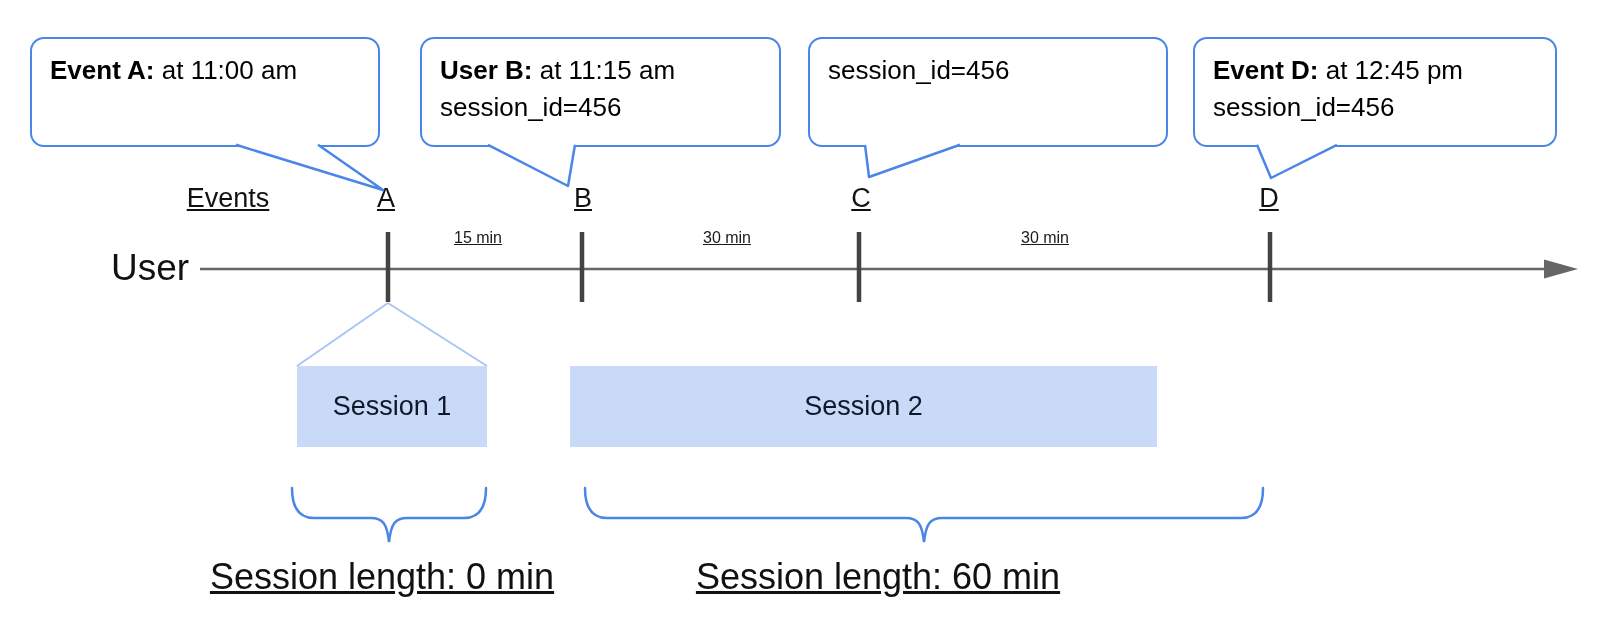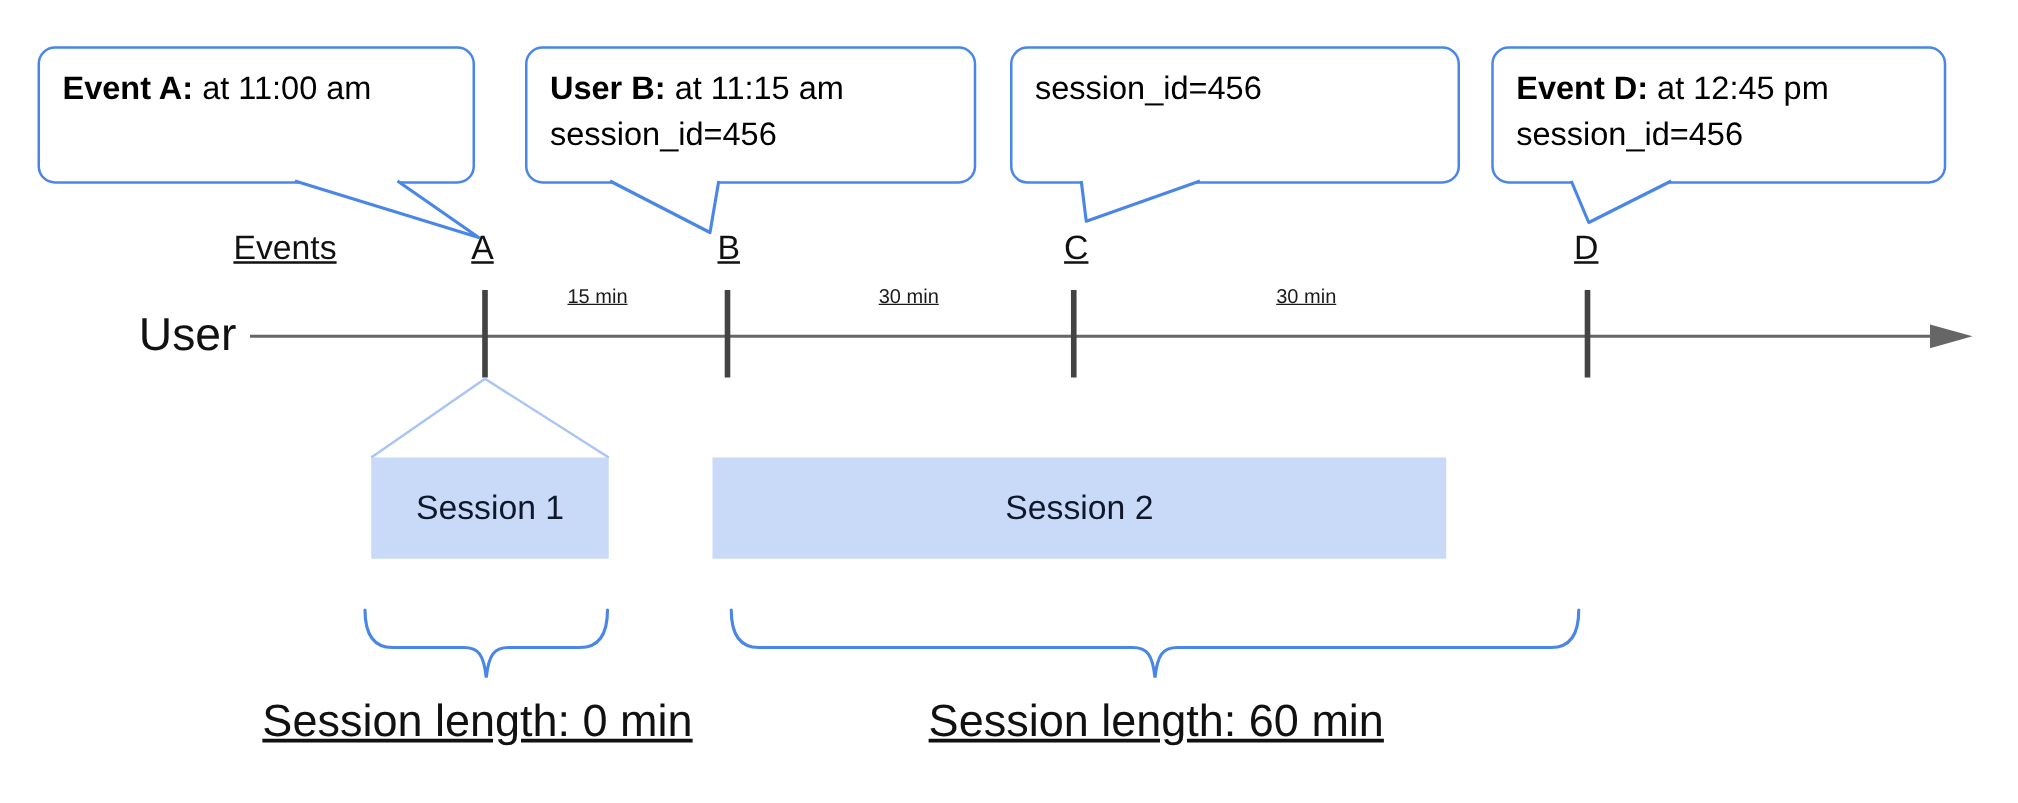--- a/index.html
+++ b/index.html
@@ -61,21 +61,21 @@
   <div class="abs center-label interval" style="left:1045px;">30 min</div>
 
   <div class="session-box" style="left:297px;width:190px;">
     <span>Session 1</span>
   </div>
   <div class="session-box" style="left:570px;width:587px;">
     <span>Session 2</span>
   </div>
 
   <div class="abs center-label session-length" style="left:382px;">Session length: 0 min</div>
-  <div class="abs center-label session-length" style="left:925px;">Session length: 60 min</div>
+  <div class="abs center-label session-length" style="left:878px;">Session length: 60 min</div>
 
   <svg class="svg-layer" width="1614" height="642" viewBox="0 0 1614 642">
 
     <line x1="200" y1="269" x2="1550" y2="269" stroke="#666666" stroke-width="2.5"></line>
     <polygon points="1578,269 1544,259.5 1544,278.5" fill="#666666"></polygon>
 
     <line x1="388" y1="232" x2="388" y2="302" stroke="#434343" stroke-width="4.5"></line>
     <line x1="582" y1="232" x2="582" y2="302" stroke="#434343" stroke-width="4.5"></line>
     <line x1="859" y1="232" x2="859" y2="302" stroke="#434343" stroke-width="4.5"></line>
     <line x1="1270" y1="232" x2="1270" y2="302" stroke="#434343" stroke-width="4.5"></line>

